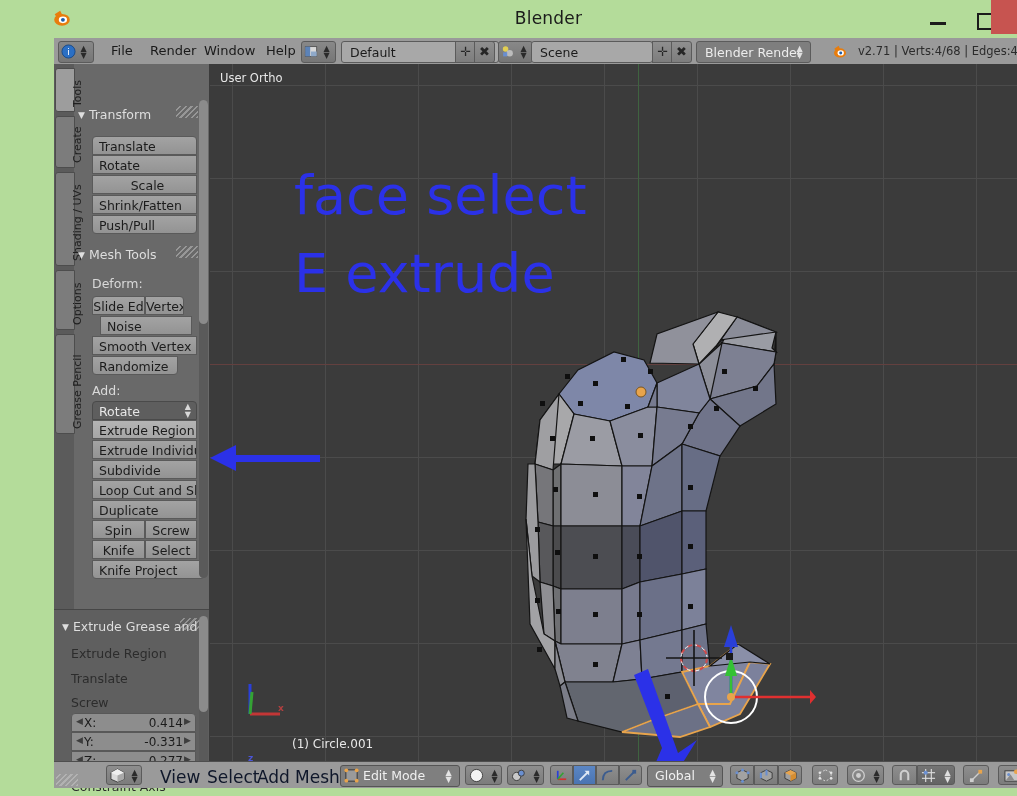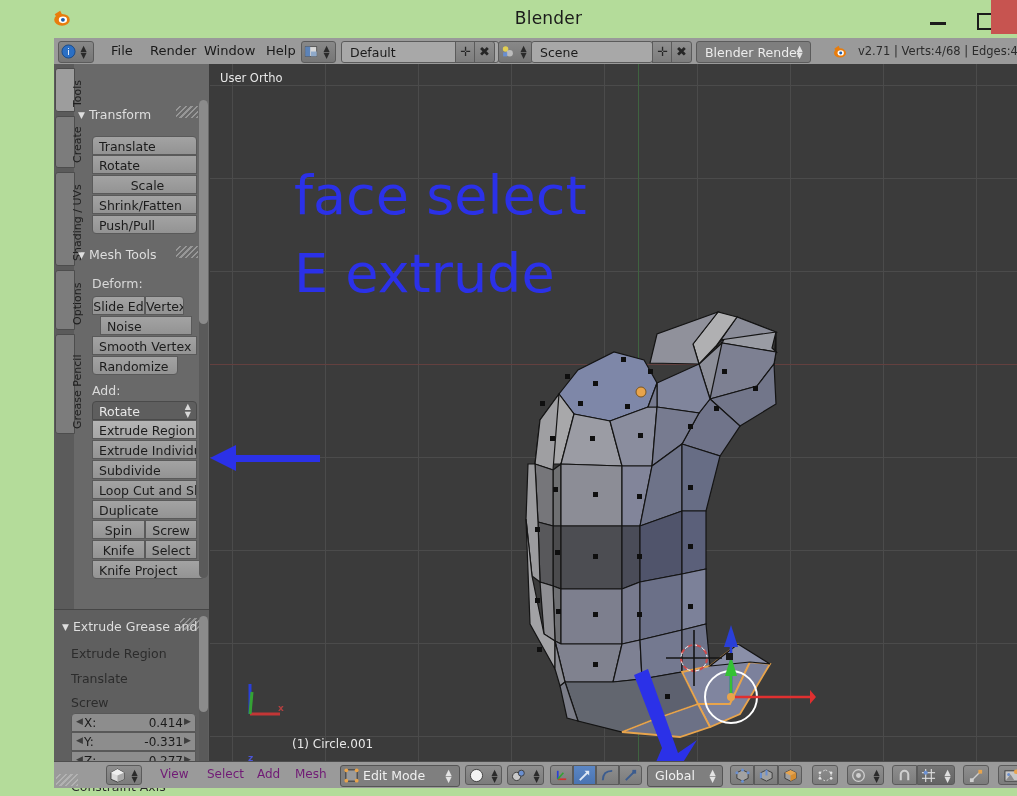--- a/index.html
+++ b/index.html
@@ -301,22 +301,22 @@
   .bottom-header {
     position: absolute;
     left: 0; top: 723px;
     width: 1003px; height: 26px;
     background: #9a9a9a;
     border-top: 1px solid #4e4e4e;
   }
   .bh-menu {
     position: absolute;
     top: 5px;
-    font-size: 12px;
-    color: #701a75;
+    font-size: 17px;
+    color: #0f172a;
   }
   .bh-btn {
     position: absolute;
     top: 3px; height: 20px;
     background: linear-gradient(#8e8e8e, #7c7c7c);
     border: 1px solid #5b5b5b;
     box-sizing: border-box;
   }
   .bh-btn.active { background: linear-gradient(#5b86c4, #4a74b2); }
   .bh-field {

